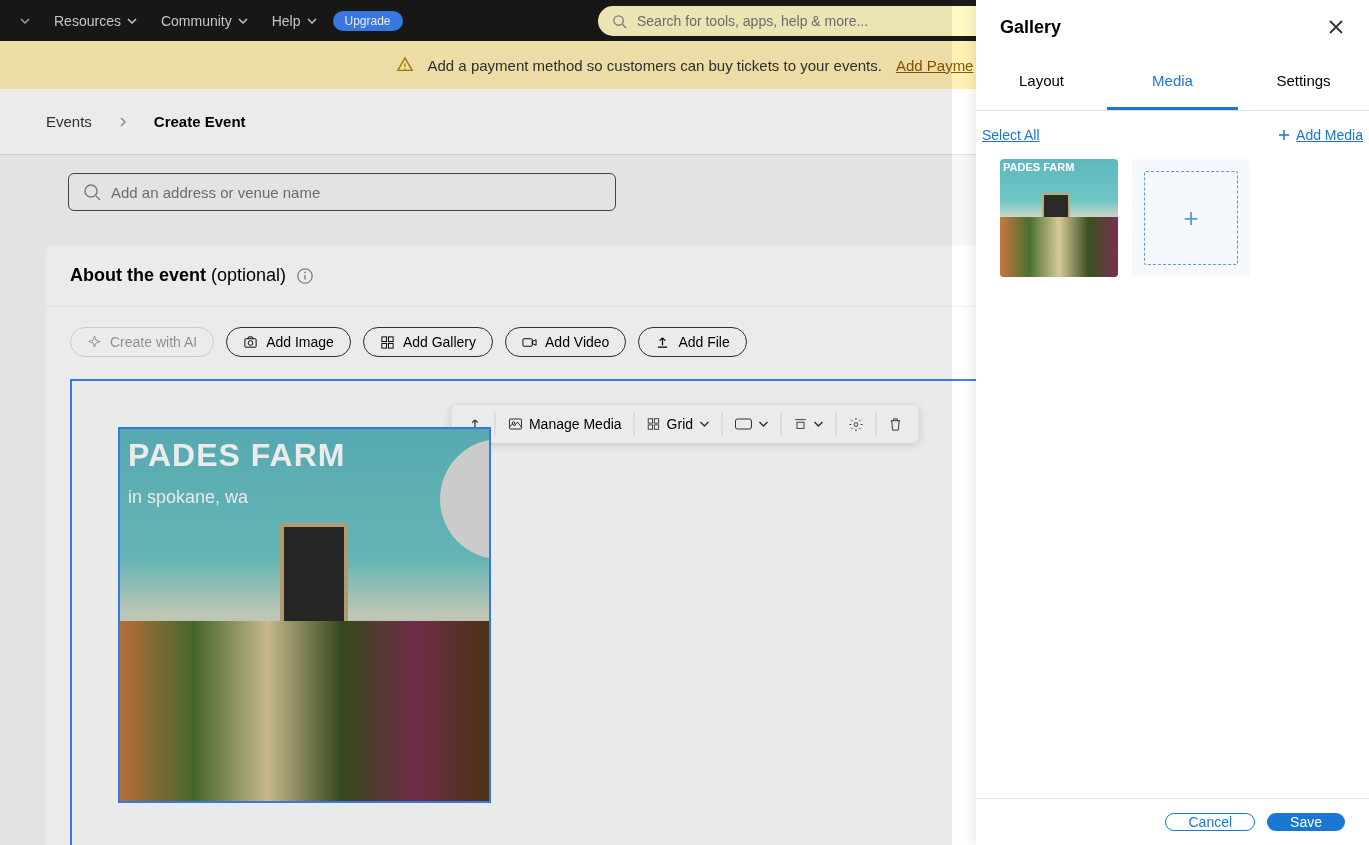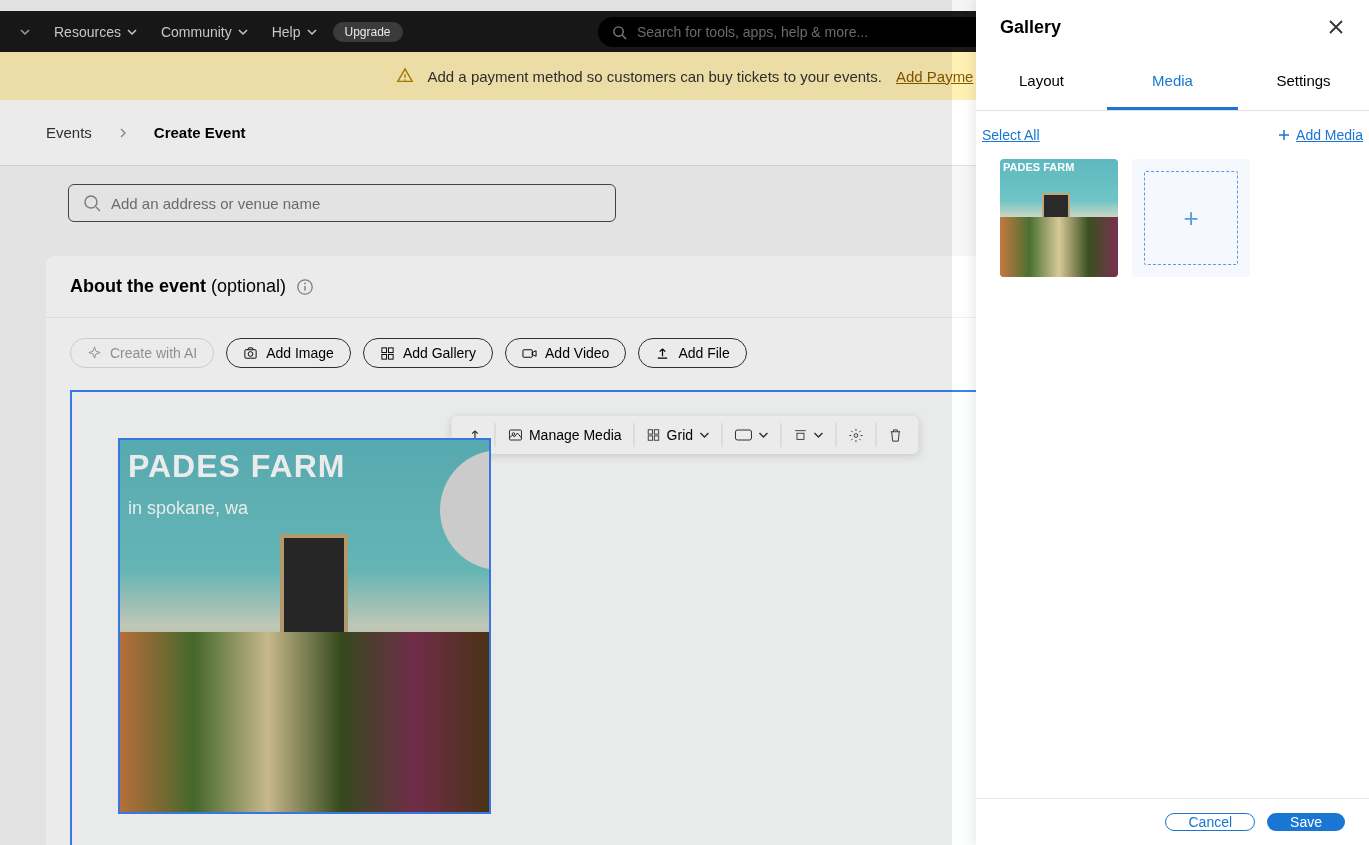--- a/index.html
+++ b/index.html
@@ -3,25 +3,25 @@
   <meta charset="utf-8">
   <style>
     * { margin: 0; padding: 0; box-sizing: border-box; font-family: -apple-system, BlinkMacSystemFont, 'Segoe UI', Helvetica, Arial, sans-serif; }
     body { background: #f5f5f5; width: 1369px; height: 845px; overflow: hidden; position: relative; }
 
     
     .main-area { position: absolute; left: 0; top: 0; width: 1369px; height: 845px; }
     .dim-overlay { position: absolute; left: 0; top: 0; width: 952px; height: 845px; background: rgba(0,0,0,0.08); z-index: 50; pointer-events: none; }
 
     
-    .topbar { height: 41px; background: #1a1a1a; display: flex; align-items: center; padding: 0 8px; position: relative; margin-top: 11px; }
+    .topbar { height: 41px; background: #1a1a1a; display: flex; align-items: center; padding: 0 8px; position: relative; }
     .topbar-chevron { width: 34px; height: 41px; display: flex; align-items: center; justify-content: center; color: #aaa; }
     .nav-item { color: #d8d8d8; font-size: 14px; padding: 0 12px; display: flex; align-items: center; gap: 6px; height: 41px; cursor: pointer; }
-    .upgrade-btn { background: #404040; color: #fff; font-size: 12px; padding: 3px 12px; border-radius: 11px; margin-left: 4px; cursor: pointer; }
-    .search-wrap { position: absolute; left: 598px; top: 6px; width: 540px; height: 30px; background: #000000; border-radius: 15px; display: flex; align-items: center; padding: 0 14px; gap: 10px; }
+    .upgrade-btn { background: #3b82f6; color: #fff; font-size: 12px; padding: 3px 12px; border-radius: 11px; margin-left: 4px; cursor: pointer; }
+    .search-wrap { position: absolute; left: 598px; top: 6px; width: 540px; height: 30px; background: #fef9c3; border-radius: 15px; display: flex; align-items: center; padding: 0 14px; gap: 10px; }
     .search-wrap input { background: transparent; border: none; color: #888; font-size: 14px; flex: 1; outline: none; }
 
     
     .banner { height: 48px; background: #fff0b3; display: flex; align-items: center; justify-content: center; gap: 14px; font-size: 15px; color: #333; }
     .banner-warn { color: #b08000; }
     .banner-link { color: #8a5a00; text-decoration: underline; cursor: pointer; }
 
     
     .crumb-bar { height: 66px; background: #fff; display: flex; align-items: center; padding: 0 46px; gap: 26px; border-bottom: 1px solid #e0e0e0; }
     .crumb-link { color: #333; font-size: 15px; cursor: pointer; }

